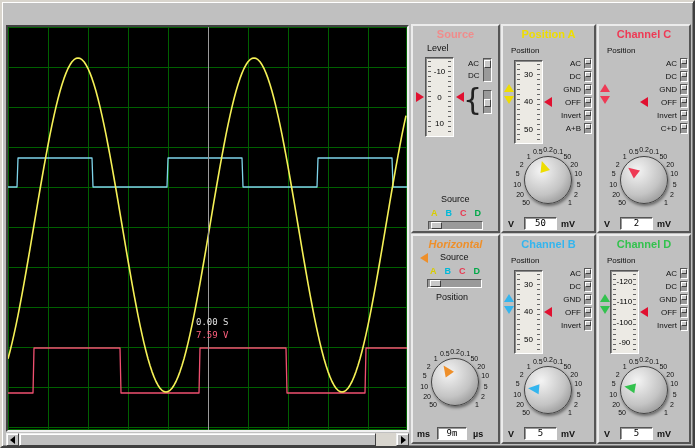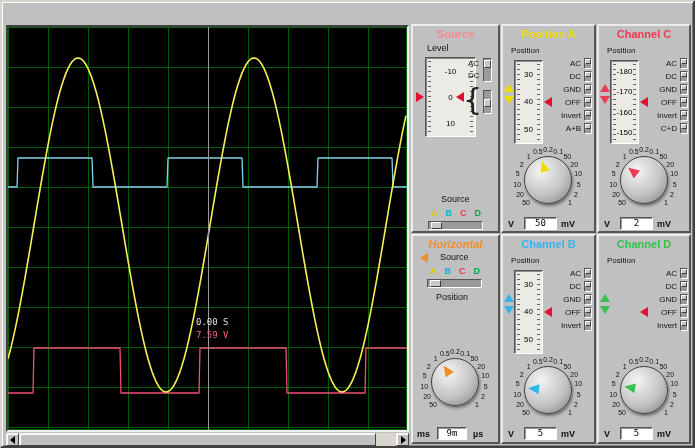--- a/index.html
+++ b/index.html
@@ -105,21 +105,21 @@
     <div class="sb-btn" style="right:0;left:auto">
         <span class="tri-right"></span>
       </div>
   </div>
 
   <div class="controls">
 
     <div class="panel">
       <div class="panel-title" style="color: rgb(240, 140, 140);">Source</div>
       <div class="lbl" style="left:14px;top:17px">Level</div>
-      <div class="sunkbox tickcol" style="left:12px;top:31px;width:51px;height:80px">
+      <div class="sunkbox tickcol" style="left:12px;top:31px;width:29px;height:80px">
           <span>-10</span>
           <span>0</span>
           <span>10</span>
         </div>
       <div class="arr arr-right" style="left:3px;top:66px"></div>
       <div class="arr arr-left" style="left:43px;top:66px"></div>
       <div class="lbl sm" style="left:55px;top:33px">AC</div>
       <div class="lbl sm" style="left:55px;top:45px">DC</div>
       <div class="vswitch" style="left:70px;top:32px;height:24px">
           <span class="vthumb" style="top:1px"></span>
@@ -212,26 +212,20 @@
       <div class="lbl" style="left:5px;top:193px;font-weight:bold">V</div>
       <div class="valuebox" style="left:21px;top:191px;width:33px">50</div>
       <div class="lbl" style="left:58px;top:193px;font-weight:bold">mV</div>
     </div>
 
     <div class="panel" style="--ch: #ee3a55;">
       <div class="panel-title" style="color: rgb(238, 58, 85); text-align: center;">Channel C</div>
       <div class="lbl sm" style="left:8px;top:20px">Position</div>
       <div class="arr arr-up" style="left:1px;top:58px"></div>
       <div class="arr arr-down" style="left:1px;top:70px"></div>
-      <div class="sunkbox tickcol" style="left:11px;top:34px;width:29px;height:84px">
-          <span>-180</span>
-          <span>-170</span>
-          <span>-160</span>
-          <span>-150</span>
-        </div>
       <div class="arr arr-left" style="left:41px;top:71px"></div>
       <div class="switches" style="left:44px;top:31px;width:45px">
           <div class="swrow">
             <span class="swlab">AC</span>
             <span class="mini-switch">
               <span class="mini-thumb"></span>
             </span>
           </div>
           <div class="swrow">
             <span class="swlab">DC</span>
@@ -394,20 +388,26 @@
       <div class="lbl" style="left:5px;top:193px;font-weight:bold">V</div>
       <div class="valuebox" style="left:21px;top:191px;width:33px">5</div>
       <div class="lbl" style="left:58px;top:193px;font-weight:bold">mV</div>
     </div>
 
     <div class="panel" style="--ch: #33c24e;">
       <div class="panel-title" style="color: rgb(51, 194, 78);">Channel D</div>
       <div class="lbl sm" style="left:8px;top:20px">Position</div>
       <div class="arr arr-up" style="left:1px;top:58px"></div>
       <div class="arr arr-down" style="left:1px;top:70px"></div>
+      <div class="sunkbox tickcol" style="left:11px;top:34px;width:29px;height:84px">
+          <span>-120</span>
+          <span>-110</span>
+          <span>-100</span>
+          <span>-90</span>
+        </div>
       <div class="arr arr-left" style="left:41px;top:71px"></div>
       <div class="switches" style="left:44px;top:31px;width:45px">
           <div class="swrow">
             <span class="swlab">AC</span>
             <span class="mini-switch">
               <span class="mini-thumb"></span>
             </span>
           </div>
           <div class="swrow">
             <span class="swlab">DC</span>

